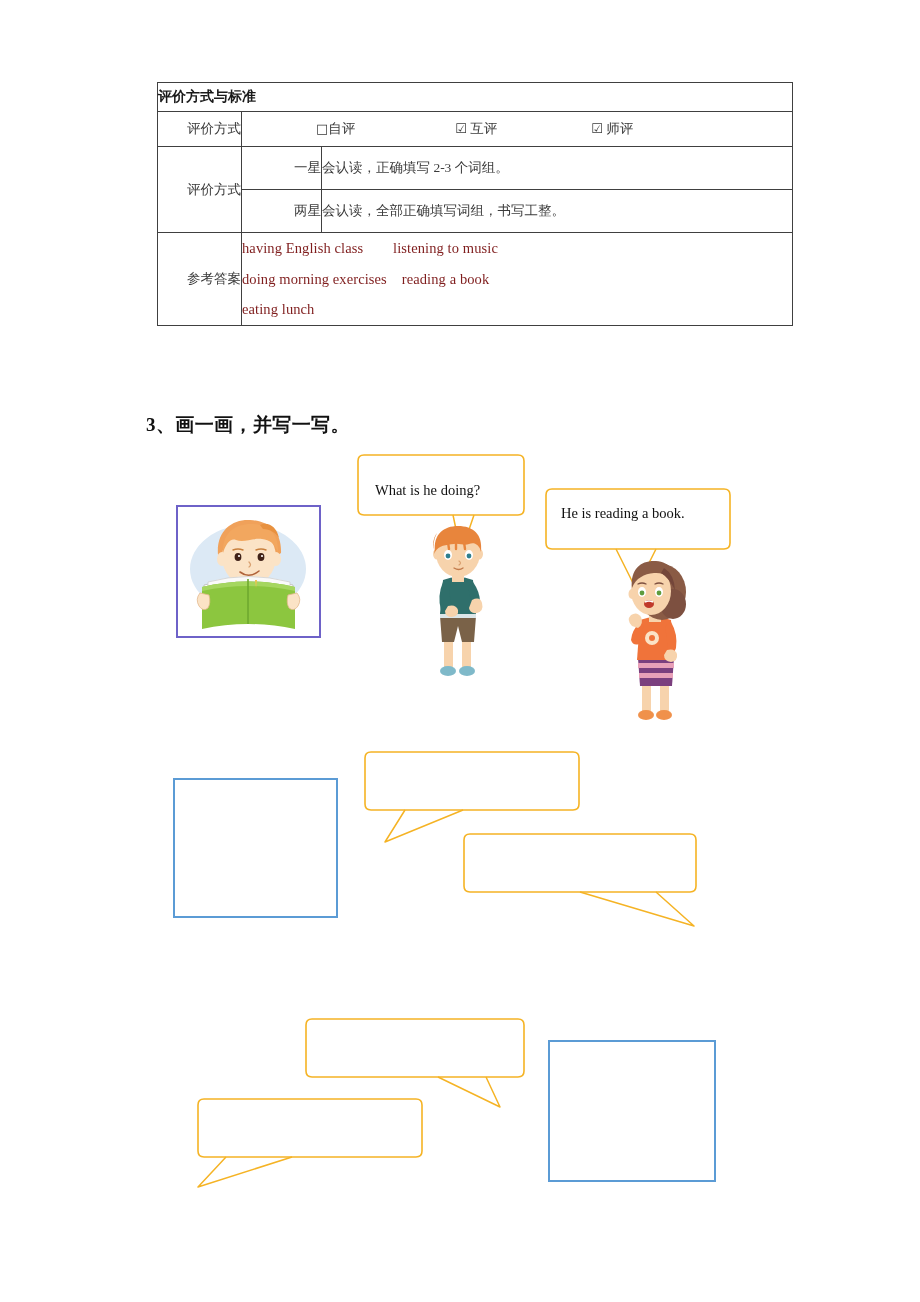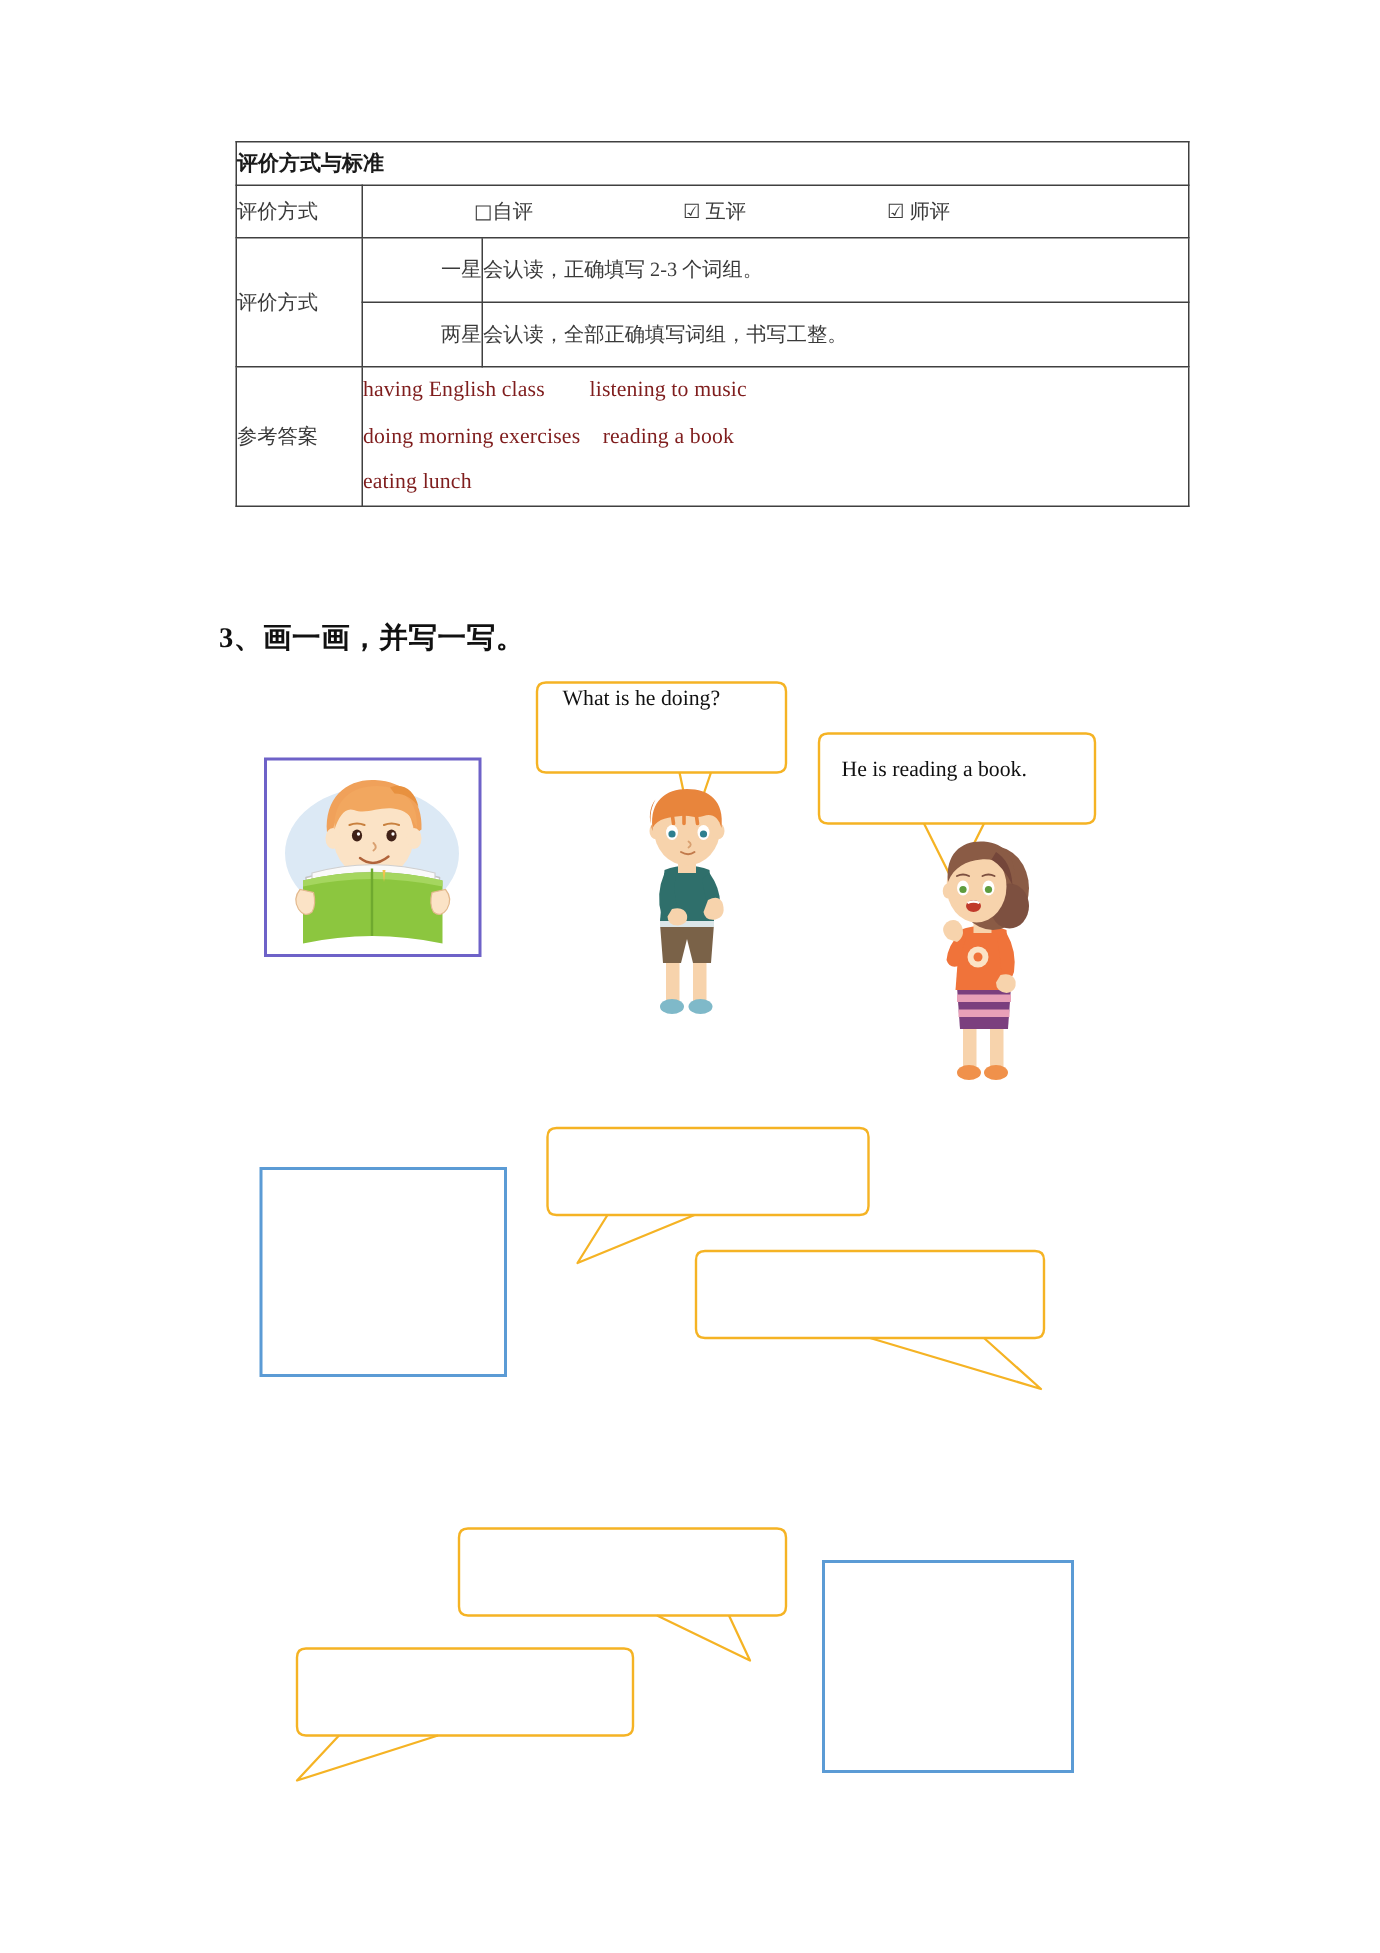--- a/index.html
+++ b/index.html
@@ -18,41 +18,40 @@
   }
 
   
   .eval-table {
     position: absolute;
     left: 157px;
     top: 82px;
     width: 636px;
     border-collapse: collapse;
     table-layout: fixed;
-    margin-top: 12px;
   }
   .eval-table td {
     border: 1px solid #404040;
     padding: 0;
     vertical-align: middle;
     font-size: 13.5px;
     color: #3a3a3a;
     font-family: "Liberation Serif", "DejaVu Serif", serif;
   }
   .cell-pad { padding: 7px 10px; }
 
   .row-title td {
     height: 28px;
     font-weight: bold;
     color: #1a1a1a;
     font-size: 14px;
   }
   .c-label {
     width: 84px;
-    text-align: left;
+    text-align: right;
   }
   .c-star {
     width: 80px;
     text-align: right;
   }
   .methods-wrap {
     display: flex;
     align-items: center;
     height: 100%;
     padding: 8px 0 8px 0;
@@ -120,21 +119,21 @@
   .bubble svg { display: block; overflow: visible; }
   .bubble .btext {
     position: absolute;
     font-size: 14.5px;
     color: #111111;
     white-space: nowrap;
     font-family: "Liberation Serif", "DejaVu Serif", serif;
   }
 
   .bub-q   { left: 356px; top: 453px; }
-  .bub-q .btext   { left: 19px; top: 5px; }
+  .bub-q .btext   { left: 19px; top: 29px; }
   .bub-a   { left: 544px; top: 487px; }
   .bub-a .btext   { left: 17px; top: 18px; }
 
   .bub-m1 { left: 363px; top: 750px; }
   .bub-m2 { left: 462px; top: 832px; }
   .bub-b1 { left: 304px; top: 1017px; }
   .bub-b2 { left: 196px; top: 1097px; }
 
   
   .figure { position: absolute; }

